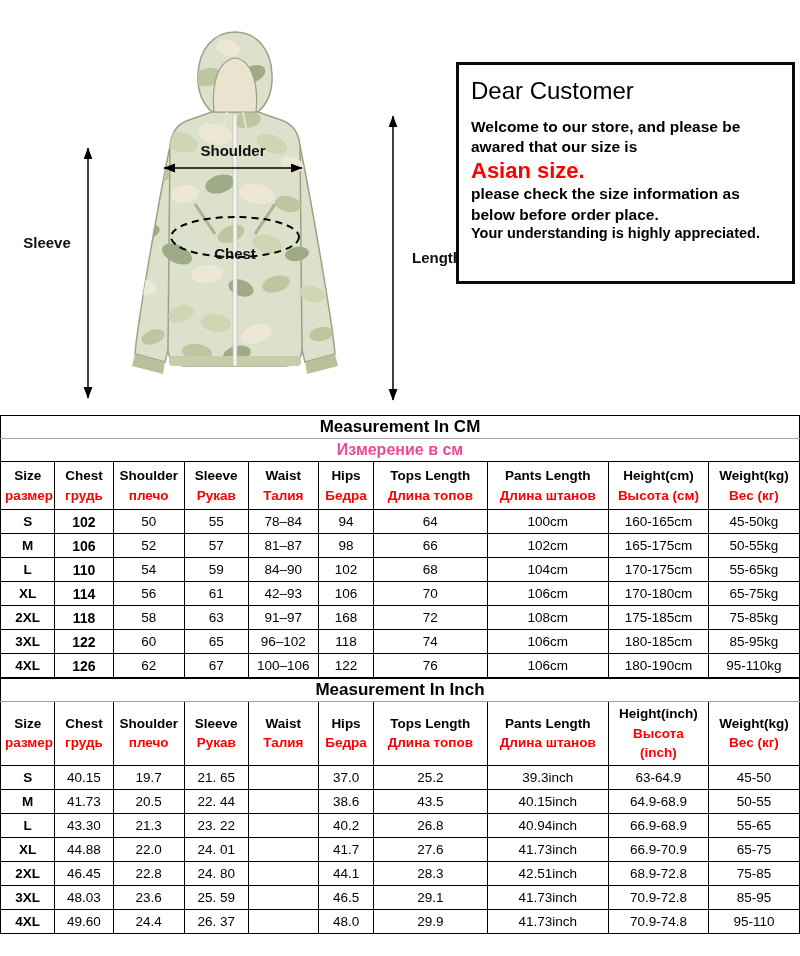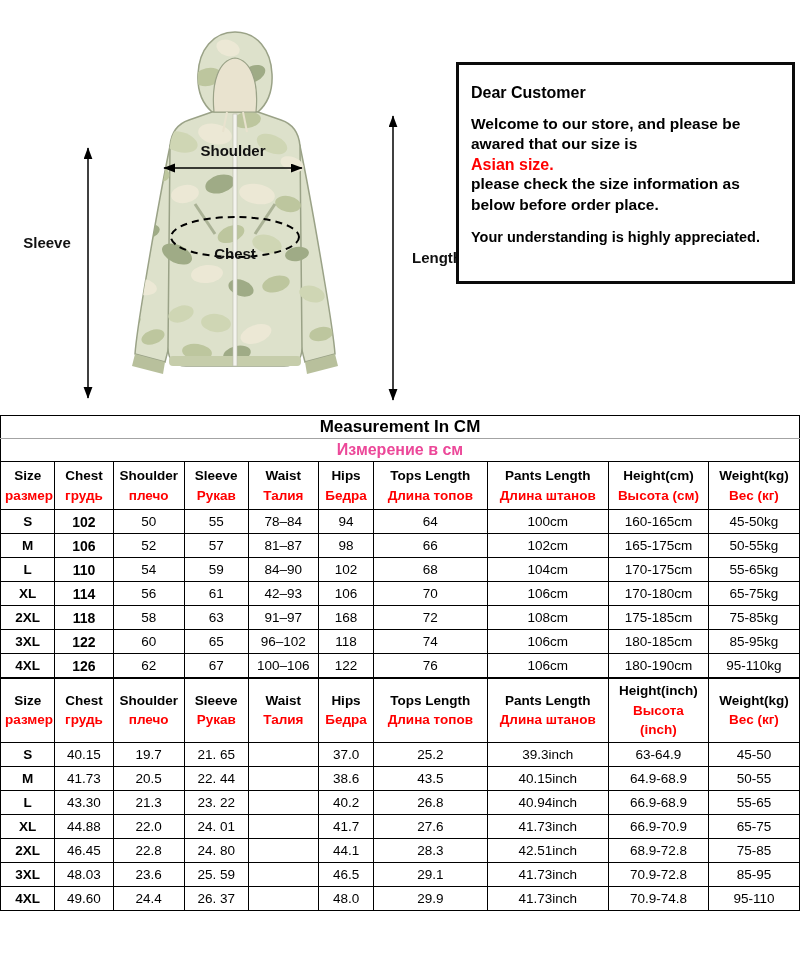--- a/index.html
+++ b/index.html
@@ -10,24 +10,24 @@
   }
   .hero { position:relative; width:800px; height:415px; background:#fff; overflow:hidden; }
   .jacket-wrap { position:absolute; left:85px; top:22px; width:300px; height:390px; }
   .overlay { position:absolute; left:0; top:0; width:800px; height:415px; pointer-events:none; }
   .ann { font-family:"Liberation Sans", sans-serif; font-weight:bold; font-size:15px; fill:#111; }
 
   .notice {
     position:absolute; left:456px; top:62px; width:339px; height:222px;
     border:3px solid #0b0b0b; background:#fff; padding:11px 12px 10px 12px;
   }
-  .notice-title { font-weight:bold; font-size:16px; margin:8px 0 12px 0; }
+  .notice-title { font-weight:normal; font-size:24px; margin:1px 0 12px 0; }
   .notice-line  { font-weight:bold; font-size:15.5px; line-height:1.32; }
-  .notice-highlight { font-weight:bold; font-size:16px; line-height:1.2; color:#ff0000; display:inline; }
-  .notice-closing { font-weight:bold; font-size:14.5px; margin-top:14px; }
+  .notice-highlight { font-weight:bold; font-size:22px; line-height:1.2; color:#ff0000; display:inline; }
+  .notice-closing { font-weight:bold; font-size:14.5px; }
 
   table { border-collapse:collapse; table-layout:fixed; width:800px; }
   td, th { border:1px solid #000; text-align:center; vertical-align:middle; padding:0 1px; overflow:hidden; }
   tr.title-en td { font-weight:bold; font-size:17px; height:23px; border-bottom:1px solid #a3a3a3; }
   tr.title-ru td { font-weight:bold; font-size:16px; color:#ec4899; height:23px; }
   tr.header-row th { height:48px; padding:2px 4px; }
   .h-en { font-weight:bold; font-size:13.5px; color:#000; line-height:1.45; }
   .h-ru { font-weight:bold; font-size:13.5px; color:#ff0000; line-height:1.45; }
   tbody td { font-size:13.5px; height:24px; }
   tbody td:first-child { font-weight:bold; }
@@ -290,20 +290,23 @@
       <col style="width:8.9%">
       <col style="width:8.0%">
     <col style="width:8.8%">
       <col style="width:6.9%">
       <col style="width:14.2%">
       <col style="width:15.2%">
     <col style="width:12.5%">
       <col style="width:11.4%">
   </colgroup>
   <thead>
+    <tr class="title-en">
+      <td colspan="10">Measurement In Inch</td>
+    </tr>
     <tr class="header-row">
         <th>
           <div class="h-en">Size</div>
           <div class="h-ru">размер</div>
         </th>
         <th>
           <div class="h-en">Chest</div>
           <div class="h-ru">грудь</div>
         </th>
         <th>

